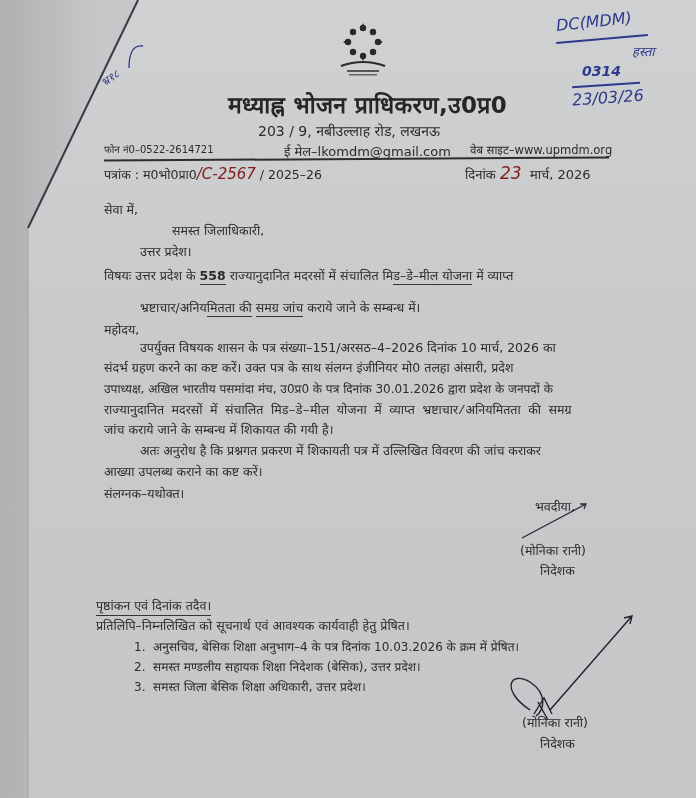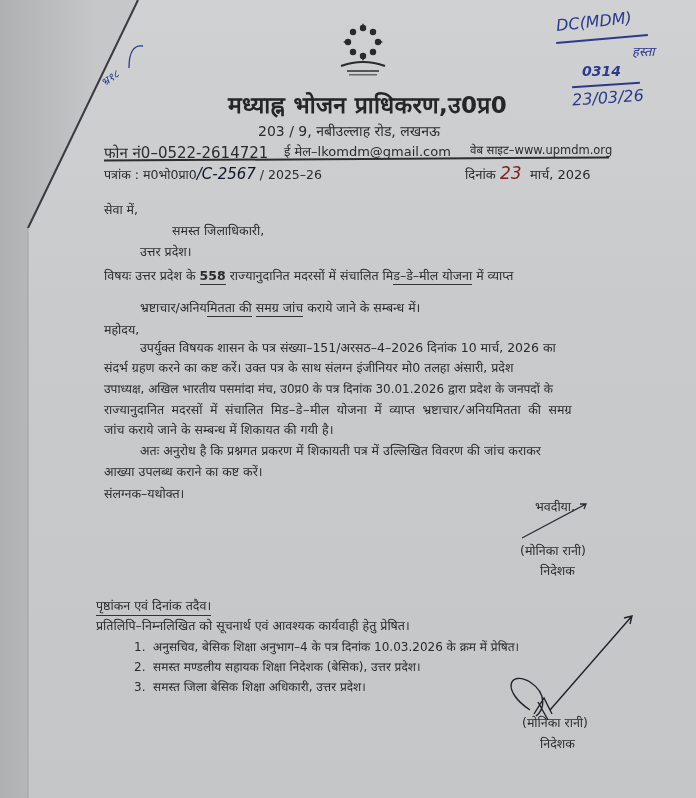--- a/index.html
+++ b/index.html
@@ -19,21 +19,21 @@
     clip-path:polygon(138px 0, 696px 0, 696px 798px, 28px 798px, 28px 228px);
   }
   .page-edge {
     position:absolute; left:0; top:0; width:696px; height:798px; pointer-events:none;
   }
   .abs { position:absolute; white-space:nowrap; }
   .logo { left:335px; top:22px; width:56px; height:58px; }
   .hw { font-family:"DejaVu Sans", sans-serif; color:#2d3a8c; font-style:italic; }
   .title { left:228px; top:88px; font-size:23px; font-weight:bold; color:#262628; letter-spacing:0.3px; }
   .address { left:258px; top:121px; font-size:14px; }
-  .contact { top:142px; font-size:15px; }
+  .contact { top:142px; font-size:10px; }
   .rule { left:104px; top:158px; width:505px; height:2px; background:#2d2d2f; transform:rotate(-0.35deg); }
   .ref { left:104px; top:165px; font-size:12.5px; }
   .date { left:465px; top:163px; font-size:13px; }
   .txt { font-size:12.5px; }
   .under { border-bottom:1.3px solid #333; padding-bottom:1px; }
 </style>
 </head>
 <body>
 
 <div class="bg-left"></div>
@@ -65,21 +65,21 @@
 </svg>
 
 <div class="abs title">मध्याह्न भोजन प्राधिकरण,उ0प्र0</div>
 <div class="abs address">203 / 9, नबीउल्लाह रोड, लखनऊ</div>
 <div class="abs contact" style="left:104px;">फोन नं0–0522-2614721</div>
 <div class="abs contact" style="left:284px; font-size:13px;">ई मेल–lkomdm@gmail.com</div>
 <div class="abs contact" style="left:470px; font-size:11.5px;">वेब साइट–www.upmdm.org</div>
 <div class="abs rule"></div>
 
 <div class="abs ref">
-  <span>पत्रांक : म0भो0प्रा0</span><span class="hw" style="font-size:15px; color:#0f172a;">/C-2567</span>
+  <span>पत्रांक : म0भो0प्रा0</span><span class="hw" style="font-size:15px; color:#7f1d1d;">/C-2567</span>
   <span>/ 2025–26</span>
 </div>
 <div class="abs date">
   <span>दिनांक</span>
   <span class="hw" style="font-size:17px; color:#7f1d1d;">23</span>
   &nbsp;<span>मार्च, 2026</span>
 </div>
 
 <div class="abs hw" style="left:100px; top:70px; font-size:11px; transform:rotate(-35deg);">भ्र१८</div>
 <svg class="abs" style="left:125px; top:42px;" width="20" height="30">

